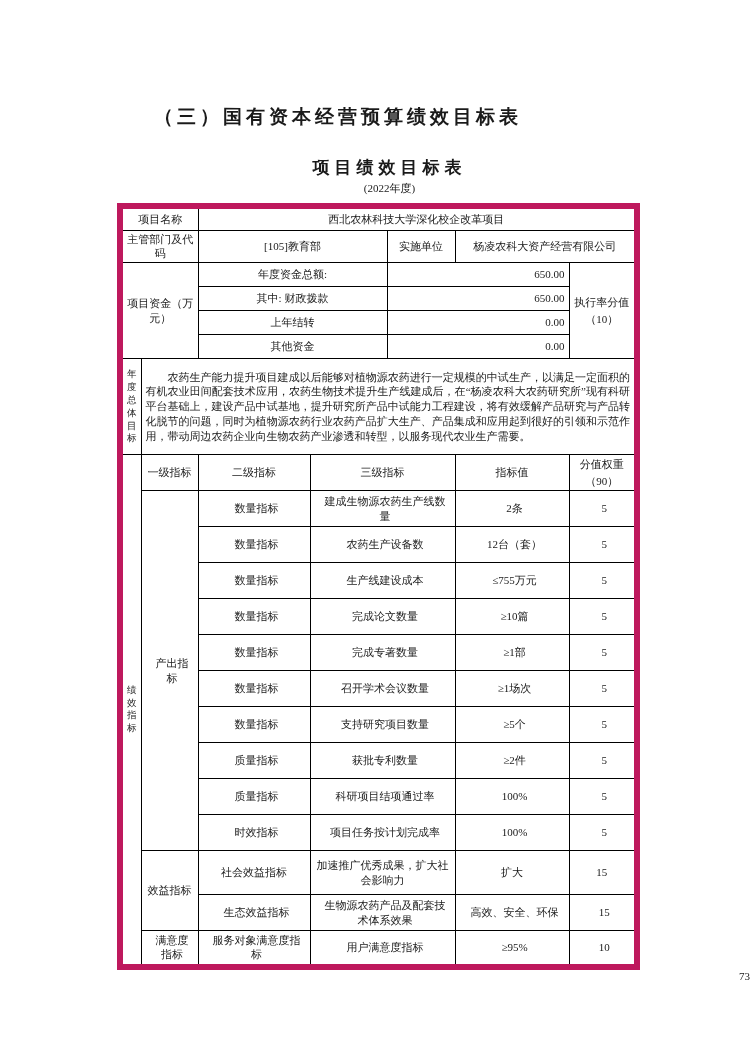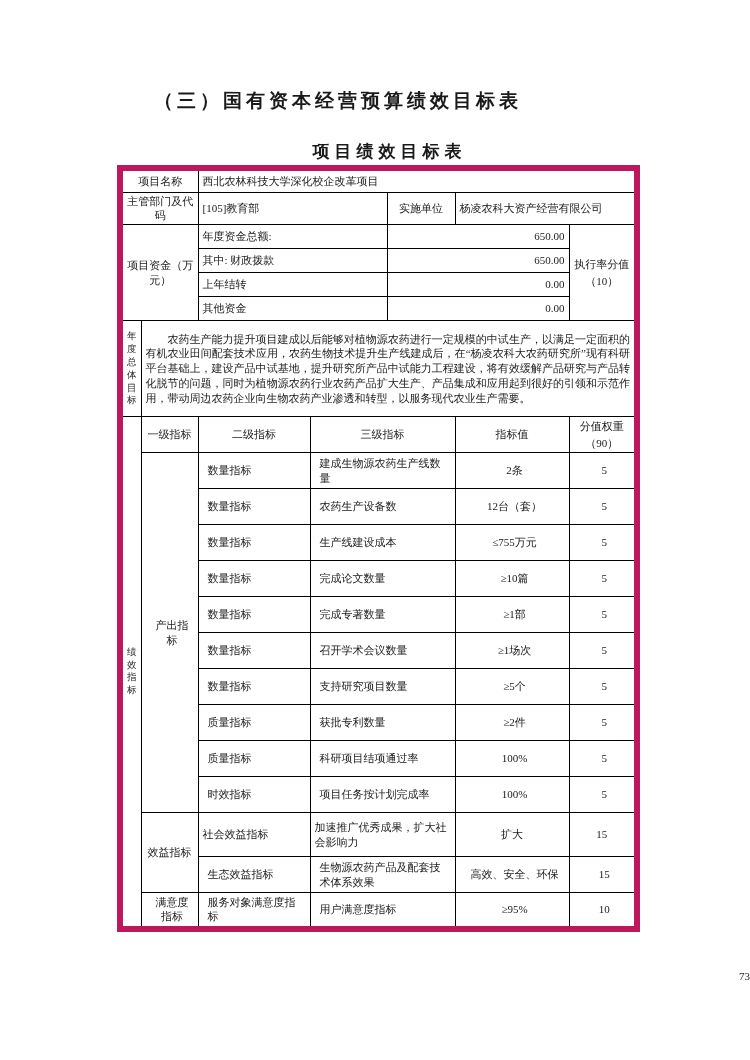--- a/index.html
+++ b/index.html
@@ -7,21 +7,21 @@
     margin: 0; padding: 0;
     width: 750px; height: 1060px;
     background: #ffffff;
     color: #1a1a1a;
     font-family: "Liberation Serif", "DejaVu Serif", serif;
     position: relative;
     overflow: hidden;
   }
   .content {
     position: absolute;
-    left: 117px; top: 88px;
+    left: 117px; top: 104px;
     width: 545px;
   }
   .section-title {
     font-size: 19px;
     font-weight: bold;
     letter-spacing: 4px;
     text-indent: 37px;
     white-space: nowrap;
     margin: 0 0 26px 0;
   }
@@ -45,21 +45,21 @@
     border: 6px solid #be185d;
   }
   table.perf td {
     border: 1px solid #000;
     padding: 1px 4px;
     vertical-align: middle;
     line-height: 1.35;
     overflow: hidden;
   }
   td.c { text-align: center; padding-left: 1px; padding-right: 1px; }
-  td.l { text-align: left; padding-left: 5px; }
+  td.l { text-align: center; padding-left: 5px; }
   td.r { text-align: right; padding-right: 8px; }
   td.vert {
     padding: 0;
     text-align: left;
     font-size: 9.5px;
     line-height: 1.7;
     word-break: break-all;
     letter-spacing: 0;
   }
   td.goal-cell {
@@ -85,20 +85,21 @@
     font-size: 11px;
   }
 </style>
 </head>
 <body>
 
 <div class="content">
 
   <div class="section-title">（三）国有资本经营预算绩效目标表</div>
   <div class="doc-title">项目绩效目标表</div>
+  <div class="year-label">(2022年度)</div>
 
   <table class="perf">
     <colgroup>
       <col style="width:21px">
         <col style="width:57px">
         <col style="width:112px">
       <col style="width:77px">
         <col style="width:68px">
         <col style="width:114px">
         <col style="width:68px">

